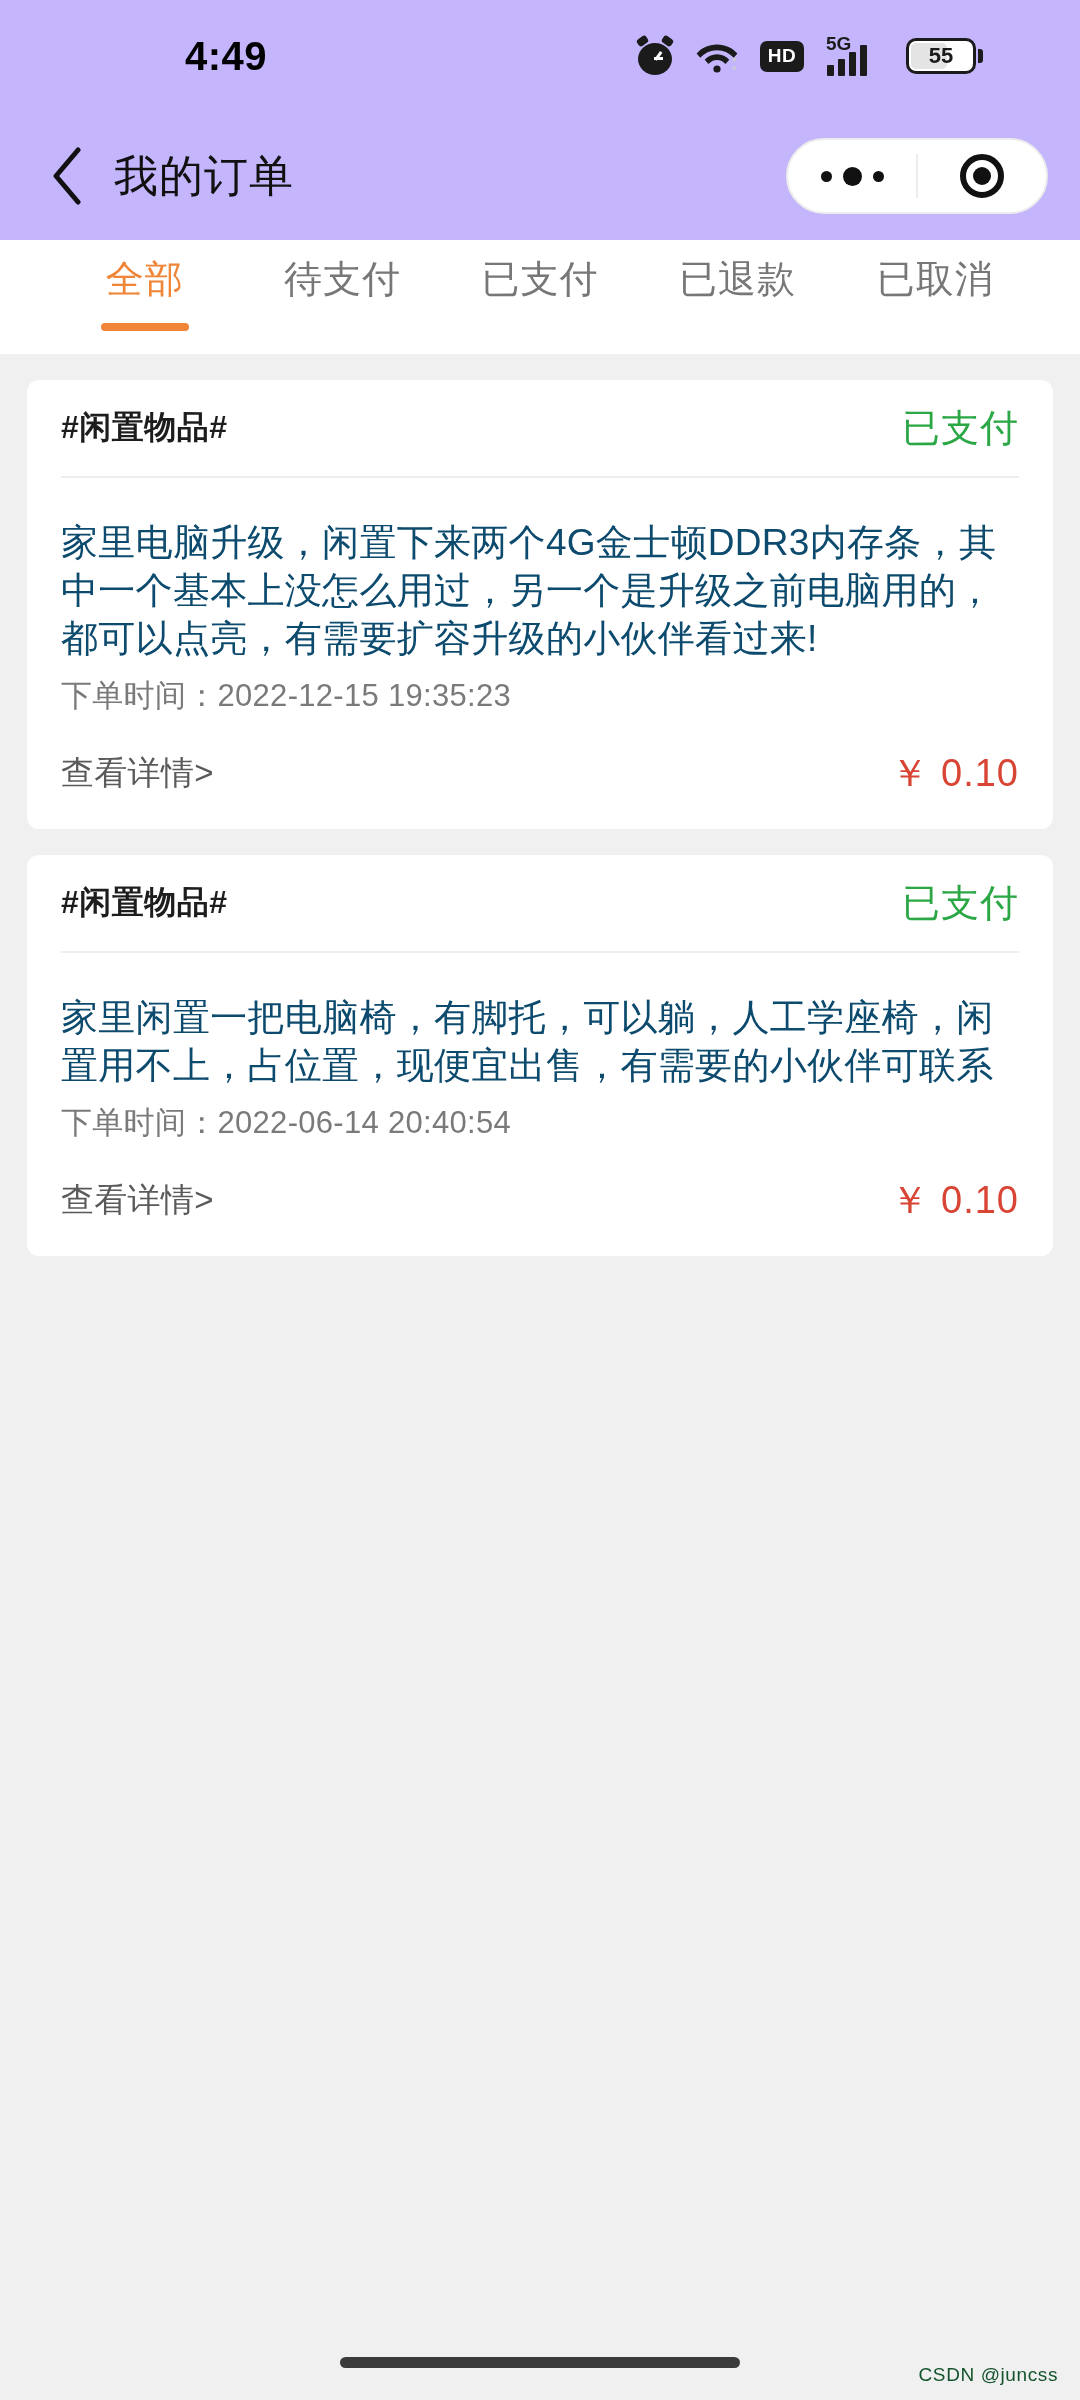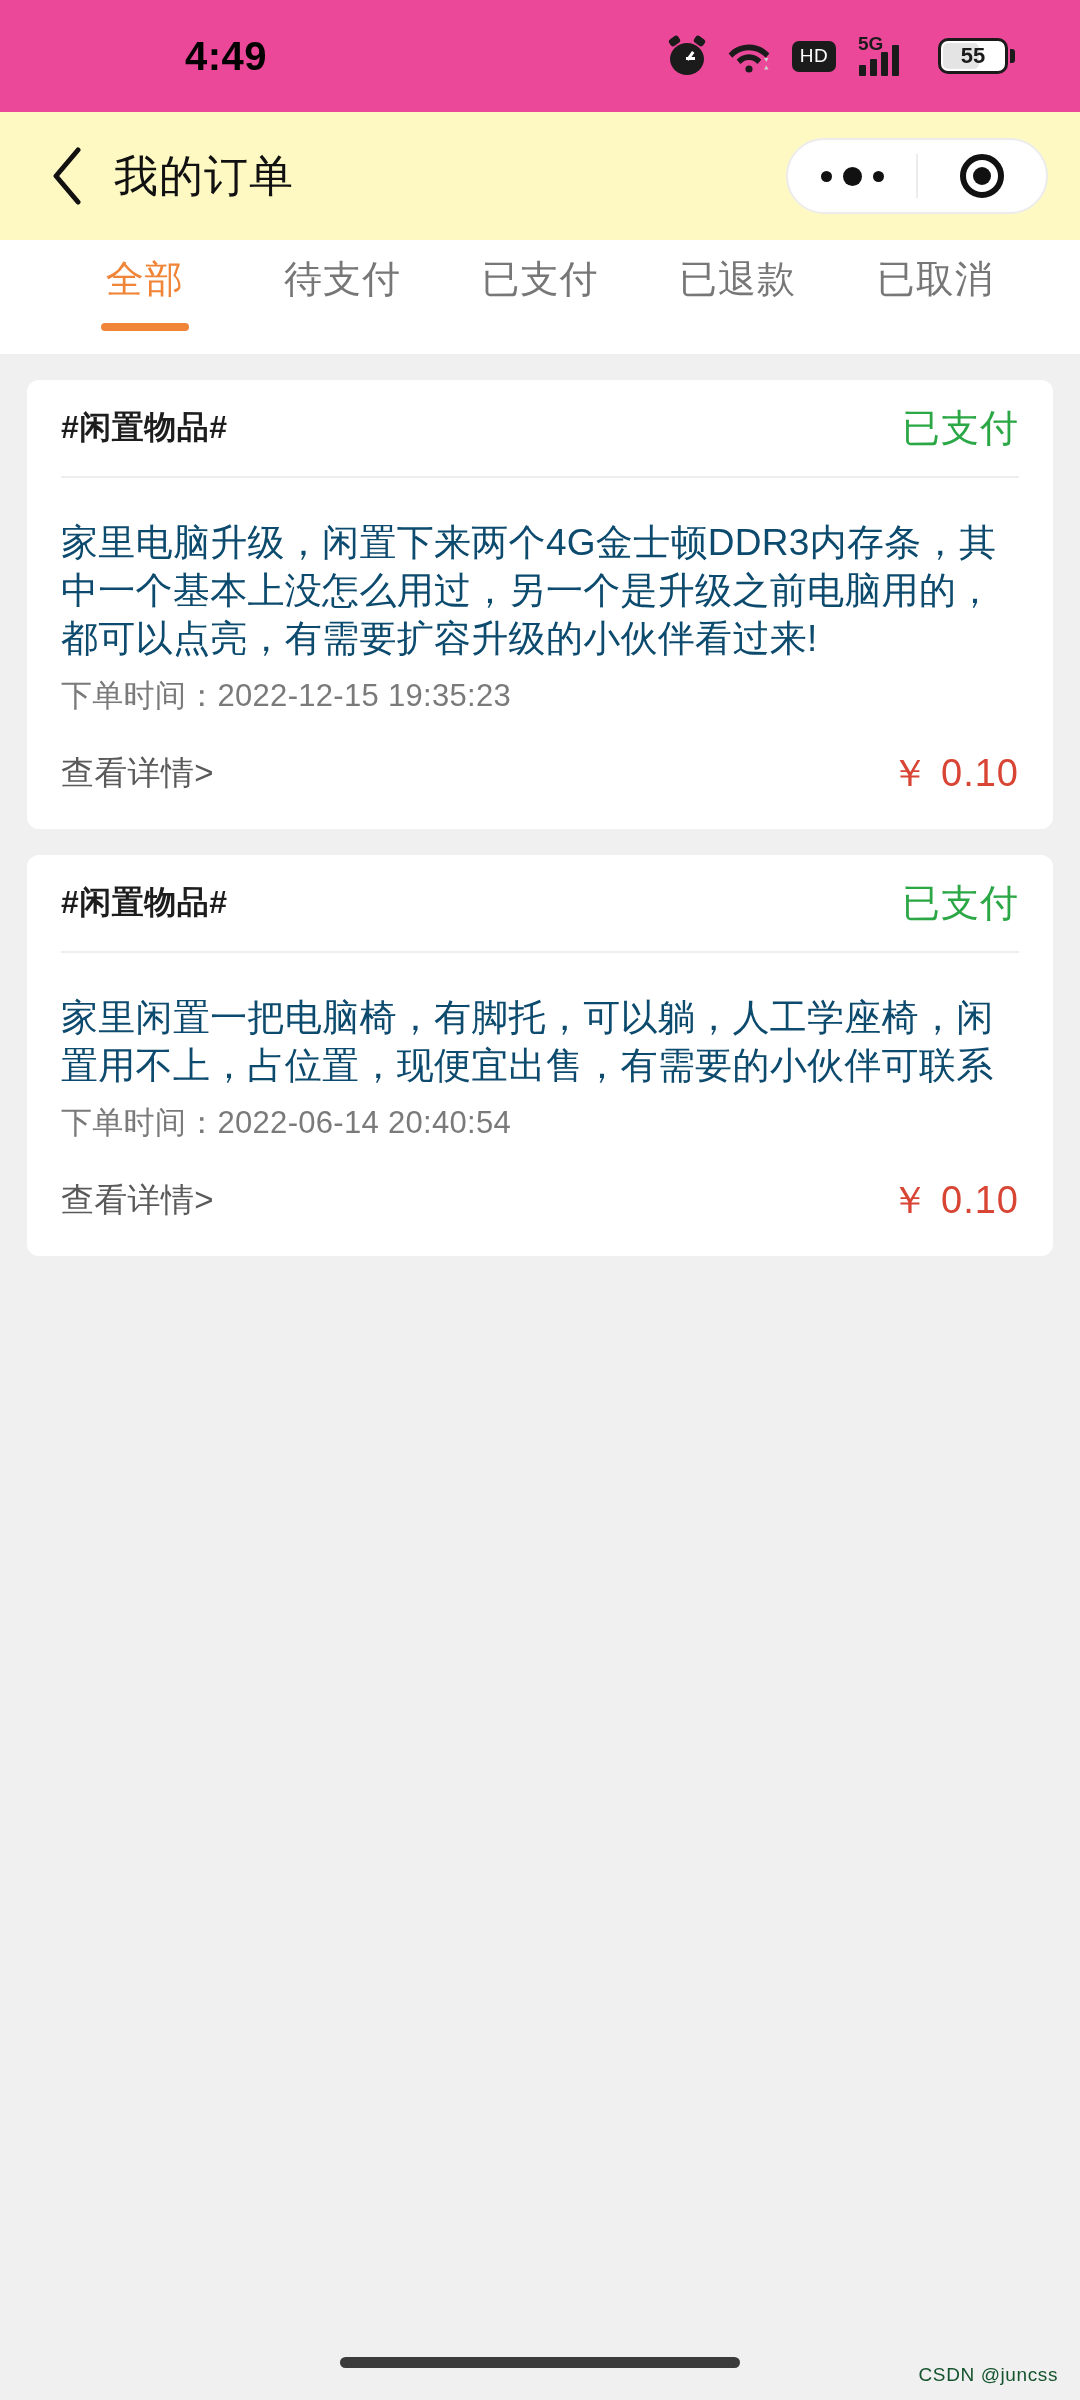--- a/index.html
+++ b/index.html
@@ -6,23 +6,23 @@
   html, body {
     width:1080px; height:2400px;
     background:#f0f0f0;
     font-family:"Liberation Sans","DejaVu Sans",sans-serif;
     -webkit-font-smoothing:antialiased;
   }
   .phone { position:relative; width:1080px; height:2400px; background:#f0f0f0; overflow:hidden; }
 
   
   .statusbar{
-    position:relative; height:112px; background:#ec4899;
+    position:relative; height:112px; background:#c4b5fd;
     display:flex; align-items:center; justify-content:space-between;
-    padding:0 72px 0 0;
+    padding:0 104px 0 0;
   }
   .sb-time{
     position:absolute; left:185px; top:50%; transform:translateY(-50%);
     font-size:40px; font-weight:600; color:#000; letter-spacing:.5px;
   }
   .sb-icons{ margin-left:auto; display:flex; align-items:center; gap:22px; height:100%; }
 
   .ico-alarm{ position:relative; width:38px; height:38px; }
   .ico-alarm .bell{
     position:absolute; left:2px; top:6px; width:34px; height:32px;
@@ -40,21 +40,21 @@
     position:absolute; top:0px; width:11px; height:8px; background:#1b1b1b;
     border-radius:3px;
   }
   .ico-alarm .ear.l{ left:1px; transform:rotate(-35deg); }
   .ico-alarm .ear.r{ right:1px; transform:rotate(35deg); }
 
   .ico-wifi{ width:42px; height:34px; position:relative; }
 
   .ico-hd{
     width:44px; height:31px; background:#1b1b1b; border-radius:7px;
-    color:#fff; font-size:19px; font-weight:400; display:flex;
+    color:#fff; font-size:19px; font-weight:700; display:flex;
     align-items:center; justify-content:center; letter-spacing:.5px;
   }
 
   .ico-signal{ position:relative; width:58px; height:40px; display:flex; align-items:flex-end; }
   .ico-signal .g5{
     position:absolute; left:0; top:-2px; font-size:19px; font-weight:700;
     color:#1b1b1b; line-height:1;
   }
   .ico-signal .bars{ display:flex; align-items:flex-end; gap:4px; margin-left:1px; margin-top:14px;}
   .ico-signal .bars i{ display:block; width:7px; background:#1b1b1b; border-radius:1px; }
@@ -76,21 +76,21 @@
     position:absolute; inset:0; display:flex; align-items:center; justify-content:center;
     font-size:22px; font-weight:700; color:#1b1b1b; letter-spacing:0;
   }
   .ico-battery .nub{
     position:absolute; right:-7px; top:11px; width:5px; height:14px;
     background:#1b1b1b; border-radius:0 3px 3px 0;
   }
 
   
   .navbar{
-    position:relative; height:128px; background:#fef9c3;
+    position:relative; height:128px; background:#c4b5fd;
     display:flex; align-items:center;
   }
   .nav-back{
     width:66px; height:66px; margin-left:34px;
     display:flex; align-items:center; justify-content:center;
     cursor:pointer;
   }
   .nav-title{
     font-size:44px; color:#111; font-weight:400; margin-left:14px;
     letter-spacing:1px;

